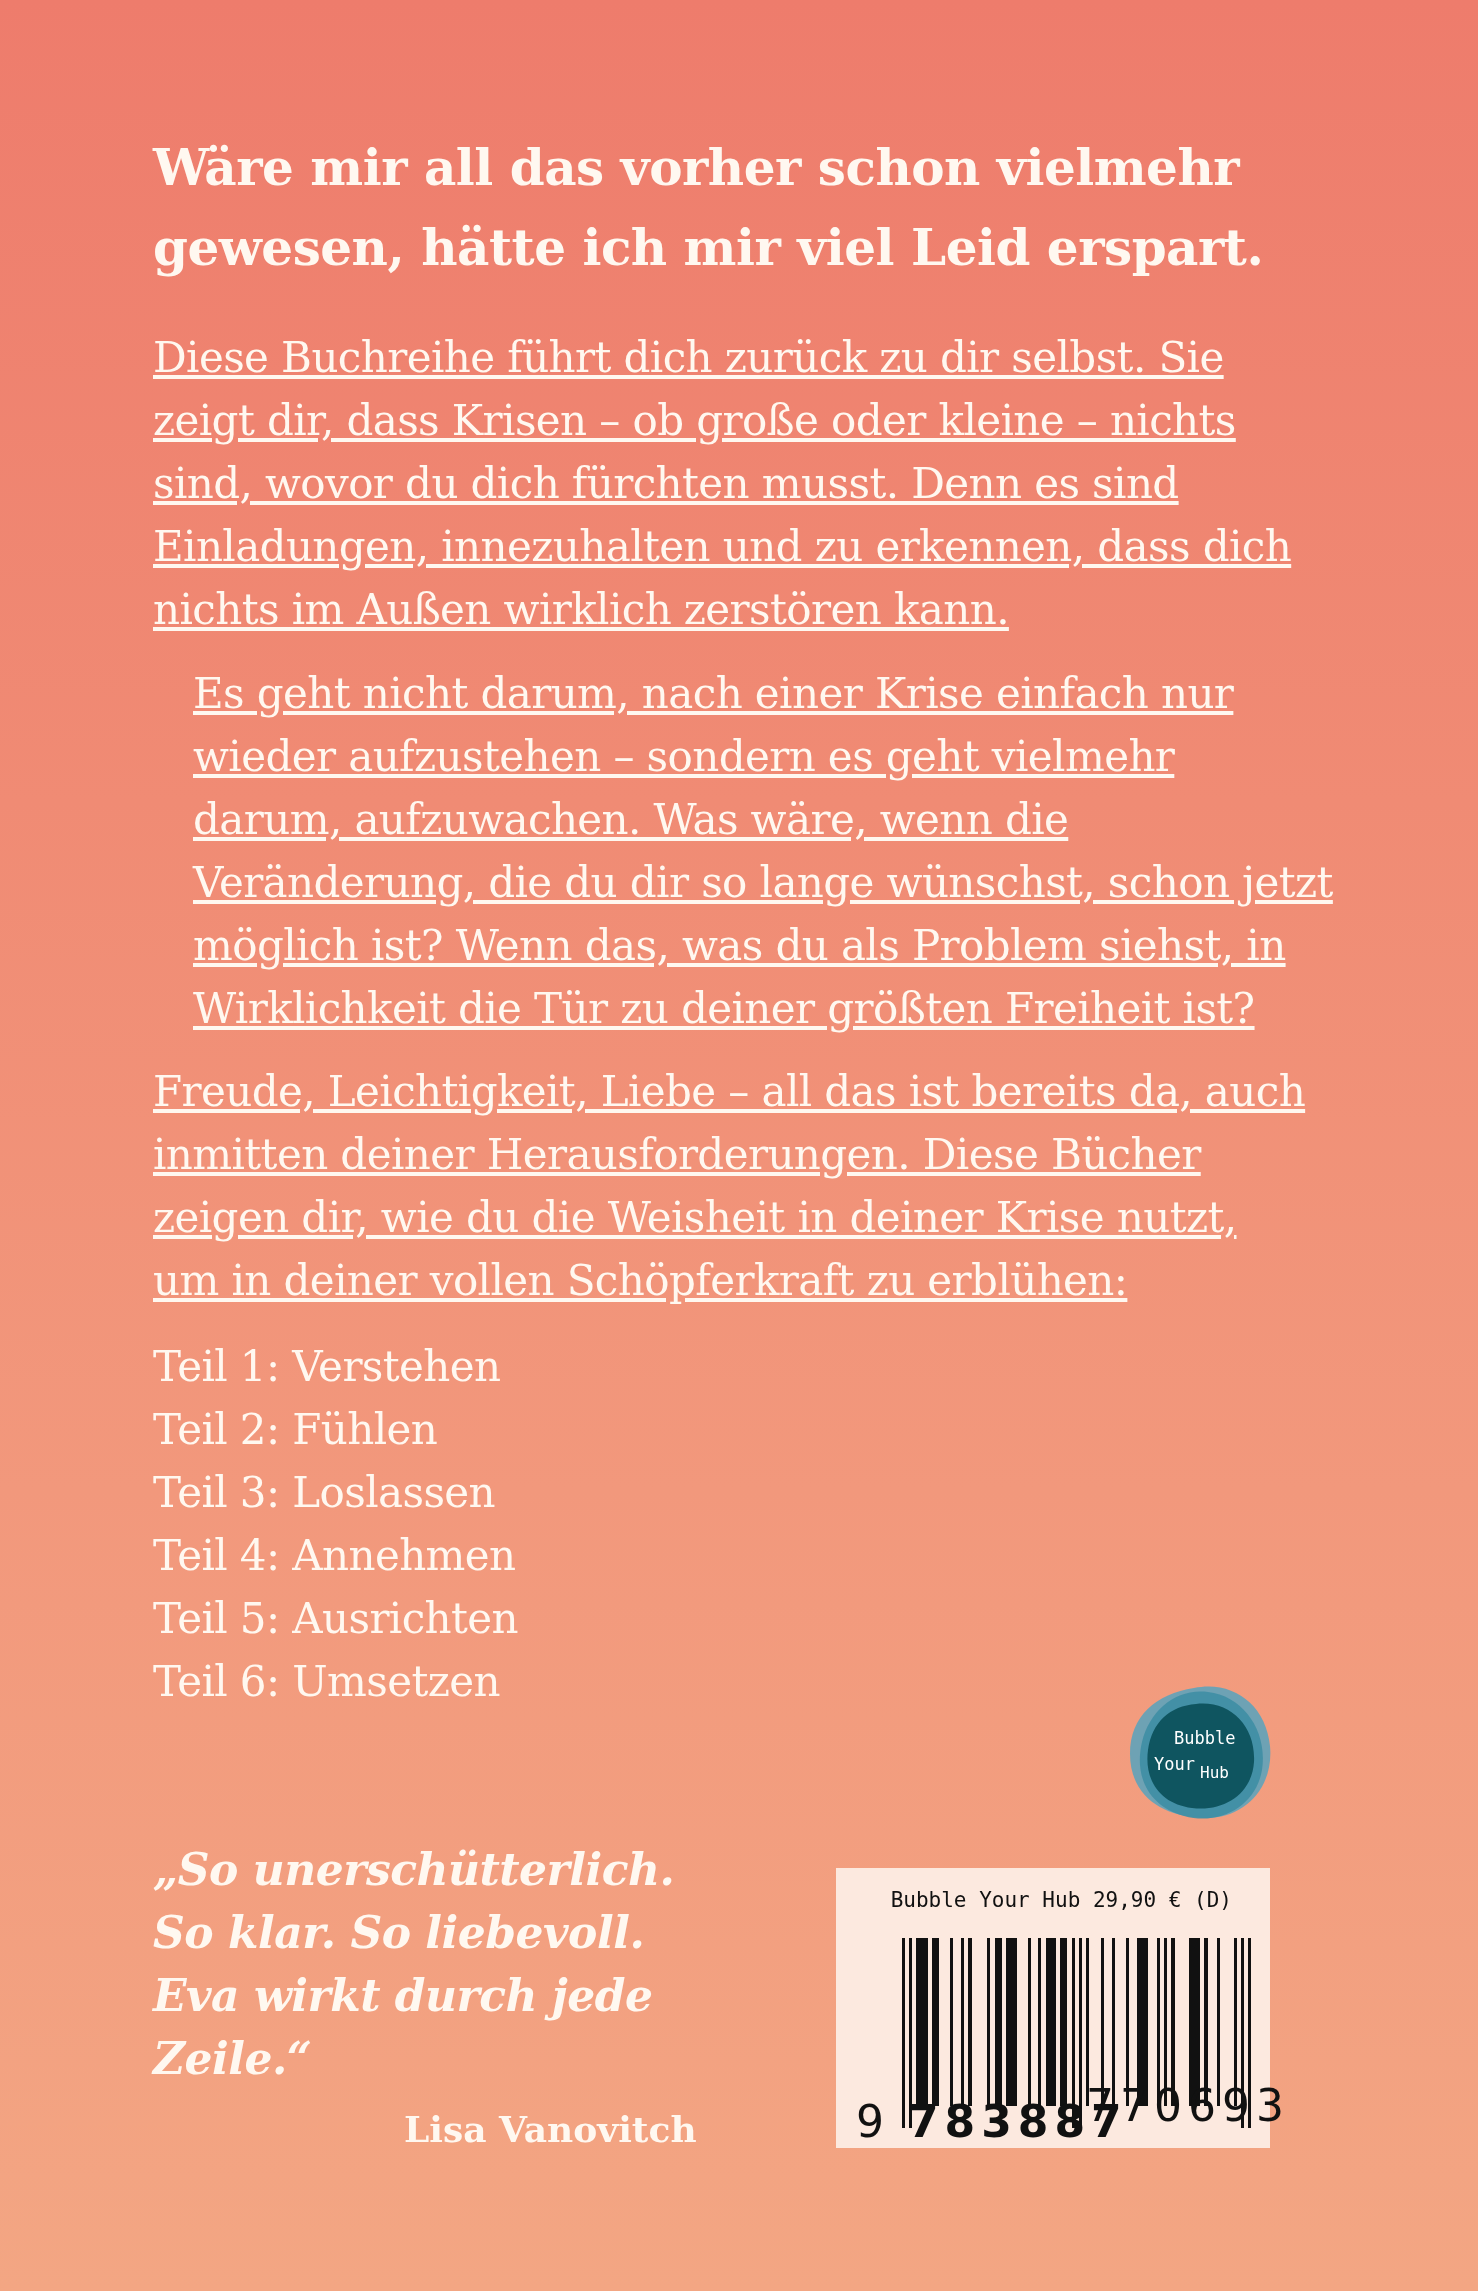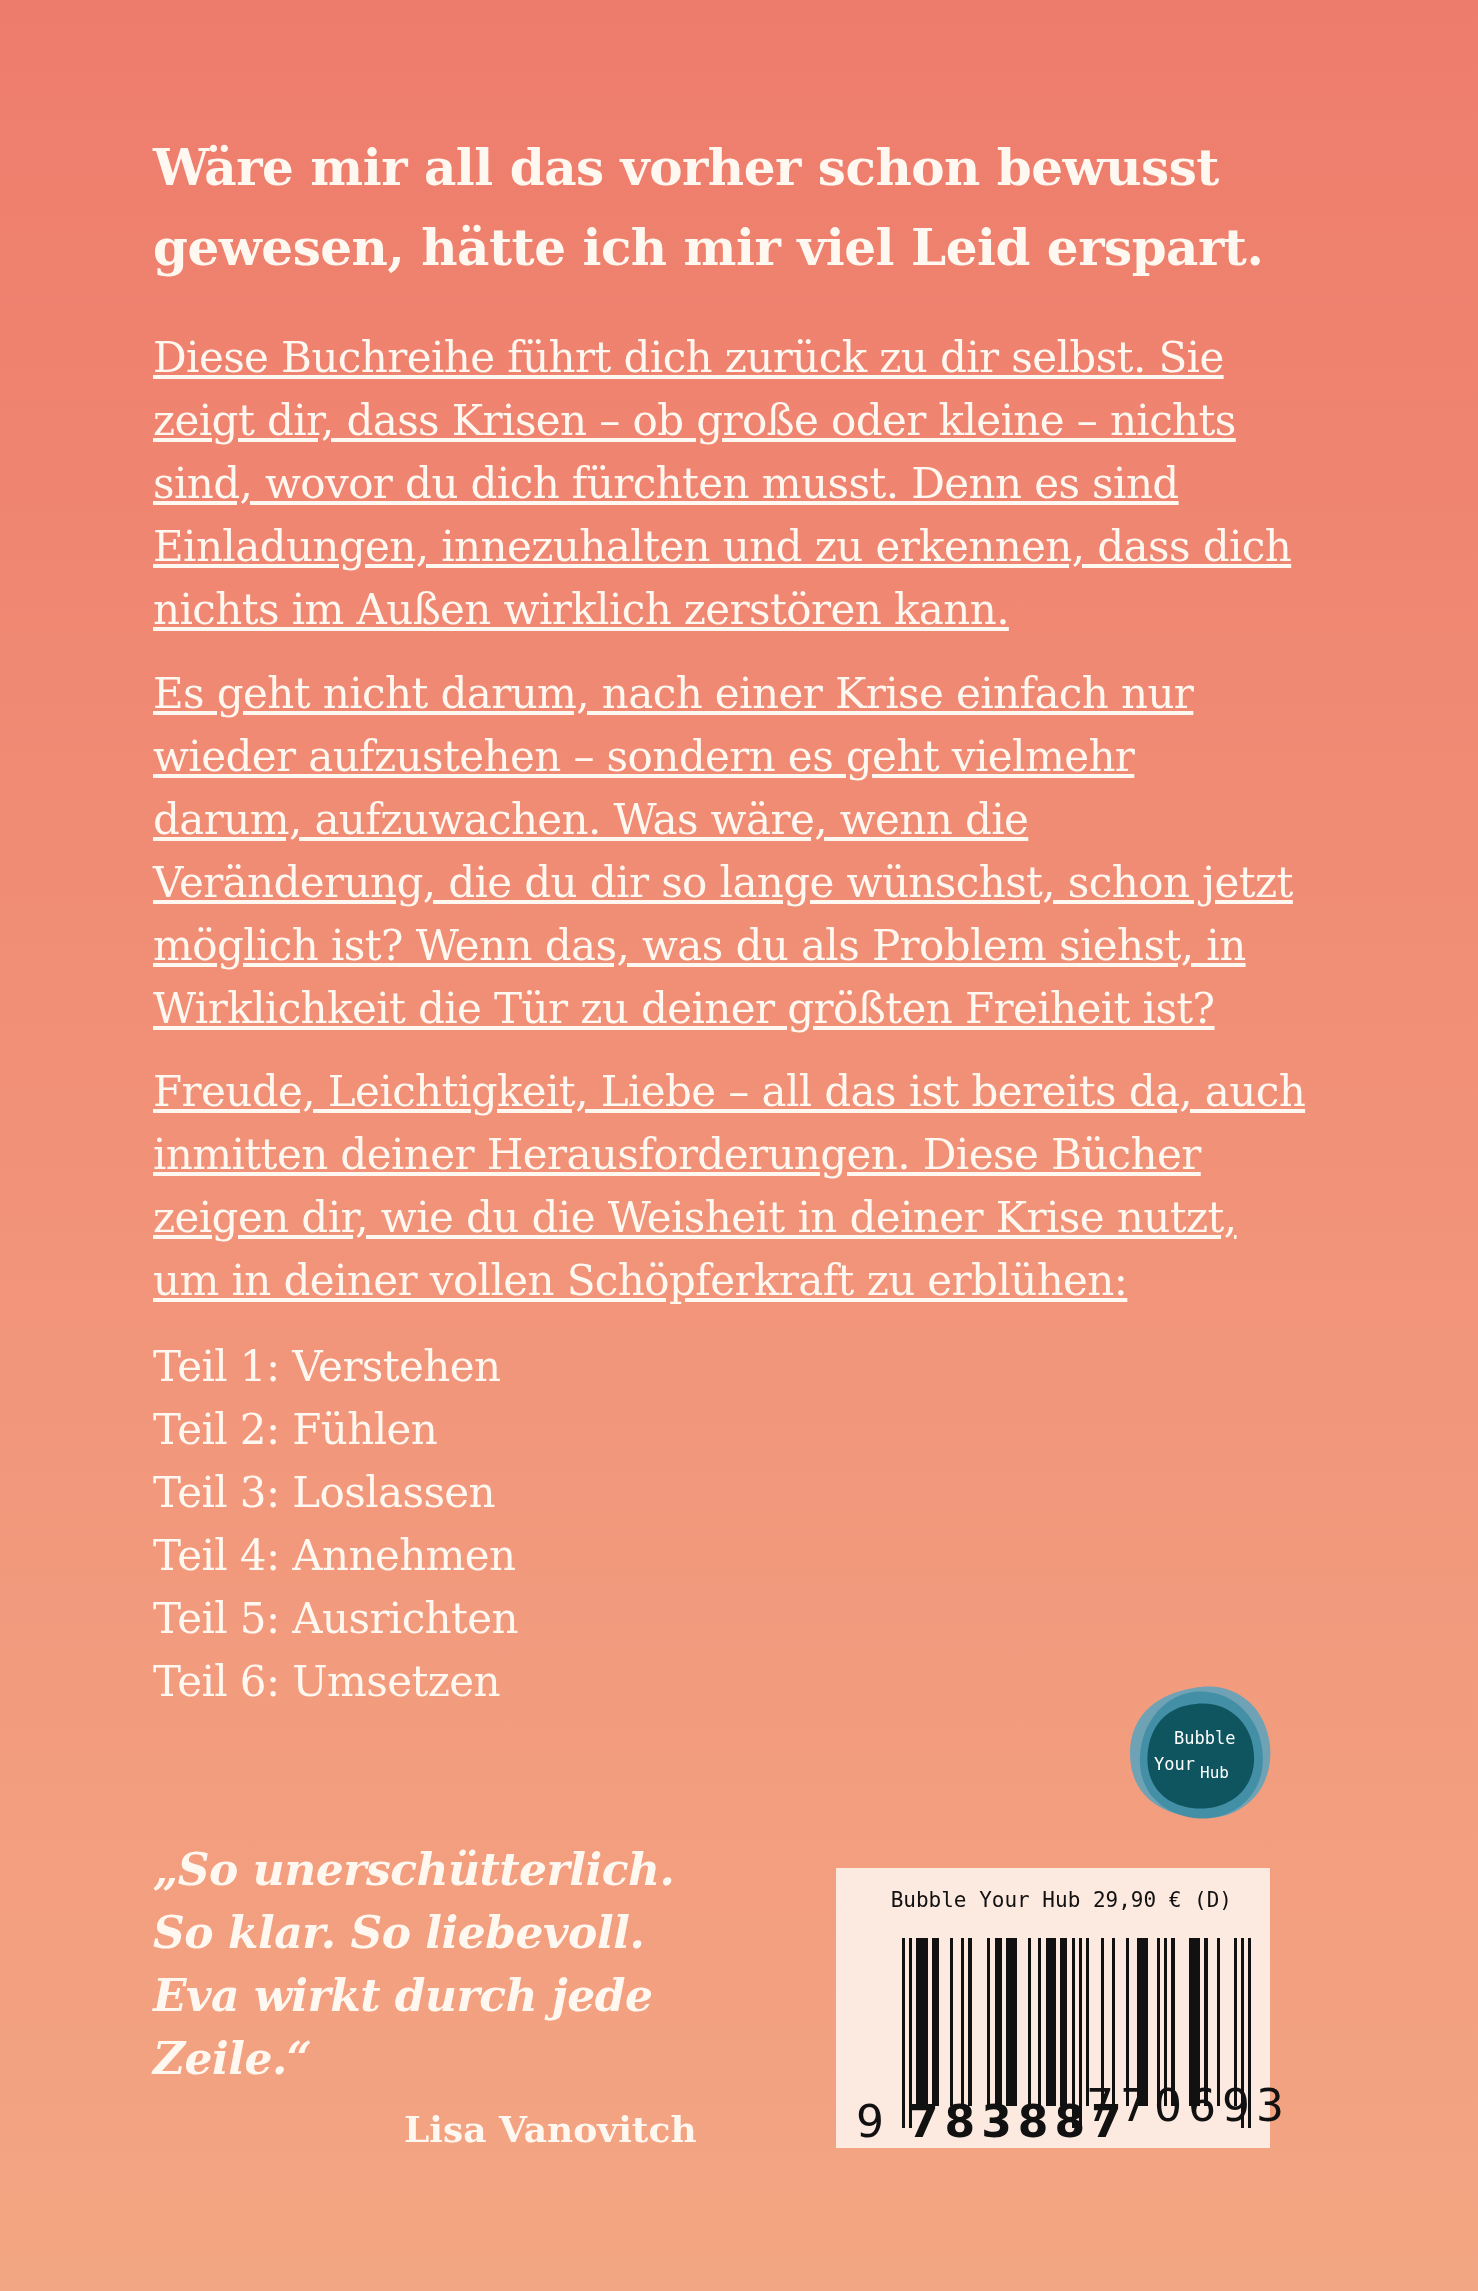--- a/index.html
+++ b/index.html
@@ -7,41 +7,41 @@
     width: 1478px; height: 2291px; position: relative; overflow: hidden;
     background: linear-gradient(180deg, #EE7C6C 0%, #F08B74 35%, #F2987C 65%, #F3A683 100%);
     color: #FFF8F0;
     font-family: "DejaVu Serif", "Liberation Serif", serif;
   }
   .block { position: absolute; left: 153px; }
   .line { display: block; white-space: nowrap; }
   .headline { top: 128px; font-size: 50px; font-weight: bold; line-height: 80px; letter-spacing: -0.5px; }
   .para { font-size: 42px; line-height: 63px; letter-spacing: -0.6px; text-decoration: underline; }
   #p1 { top: 326px; }
-  #p2 { top: 662px; }
+  #p2 { top: 662px; margin-left: 40px; }
   #p3 { top: 1060px; }
   #list { top: 1335px; font-size: 42px; line-height: 63px; letter-spacing: -0.6px; }
   .quote { top: 1838px; font-size: 44px; line-height: 63px; font-style: italic; font-weight: bold; letter-spacing: -0.5px; }
   .author { position: absolute; left: 404px; top: 2108px; font-size: 36px; font-weight: bold; }
   .logo { position: absolute; left: 1124px; top: 1676px; width: 150px; height: 150px; }
   .logo-text { position: absolute; left: 0; top: 0; width: 150px; height: 150px; font-family: "DejaVu Sans Mono", "Liberation Mono", monospace; font-size: 17px; color: #FFFFFF; }
   .logo-text span { position: absolute; }
   .barcode-box {
     position: absolute; left: 836px; top: 1868px; width: 434px; height: 280px;
     background: #FCE9DF;
   }
   .price { position: absolute; right: 38px; top: 20px; font-family: "DejaVu Sans Mono", "Liberation Mono", monospace; font-size: 21px; color: #111; white-space: nowrap; }
   .bars { position: absolute; left: 0; top: 0; }
   .isbn-digits { position: absolute; left: 0; top: 0; font-family: "DejaVu Sans", "Liberation Sans", sans-serif; color: #111; }
 </style>
 </head>
 <body>
 
 <div class="block headline">
-  <span class="line">Wäre mir all das vorher schon bewusst</span>
+  <span class="line">Wäre mir all das vorher schon vielmehr</span>
   <span class="line">gewesen, hätte ich mir viel Leid erspart.</span>
 </div>
 
 <div class="block para" id="p1">
   <span class="line">Diese Buchreihe führt dich zurück zu dir selbst. Sie</span>
   <span class="line">zeigt dir, dass Krisen – ob große oder kleine – nichts</span>
   <span class="line">sind, wovor du dich fürchten musst. Denn es sind</span>
   <span class="line">Einladungen, innezuhalten und zu erkennen, dass dich</span>
   <span class="line">nichts im Außen wirklich zerstören kann.</span>
 </div>

